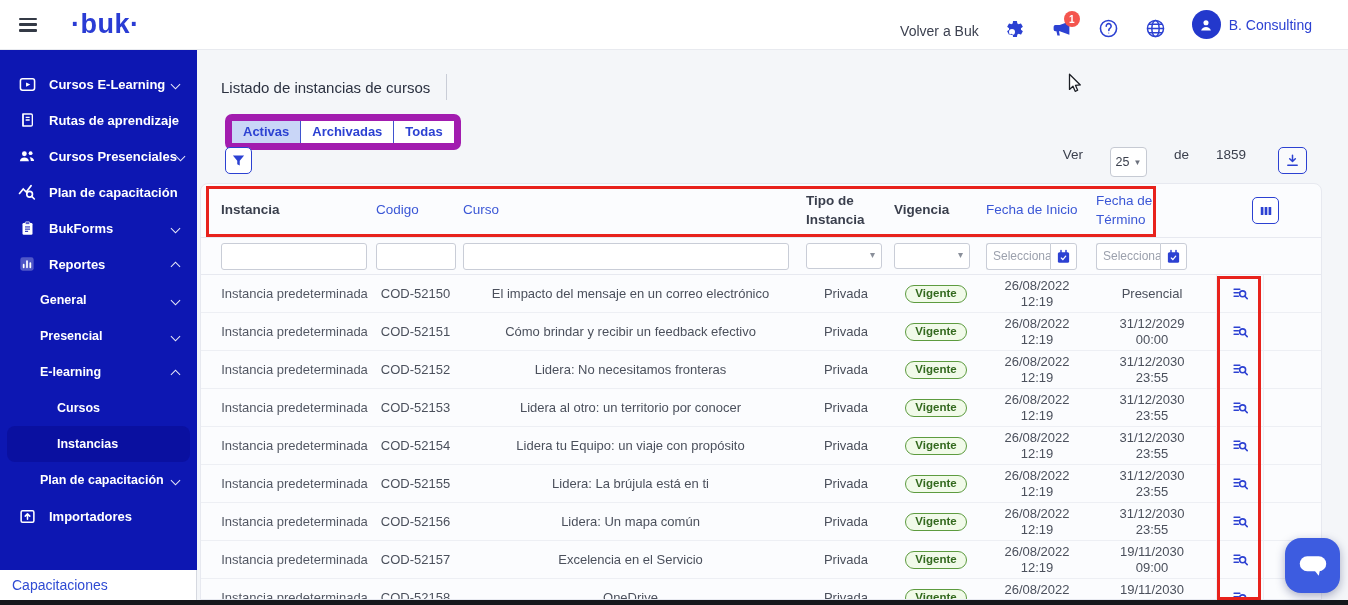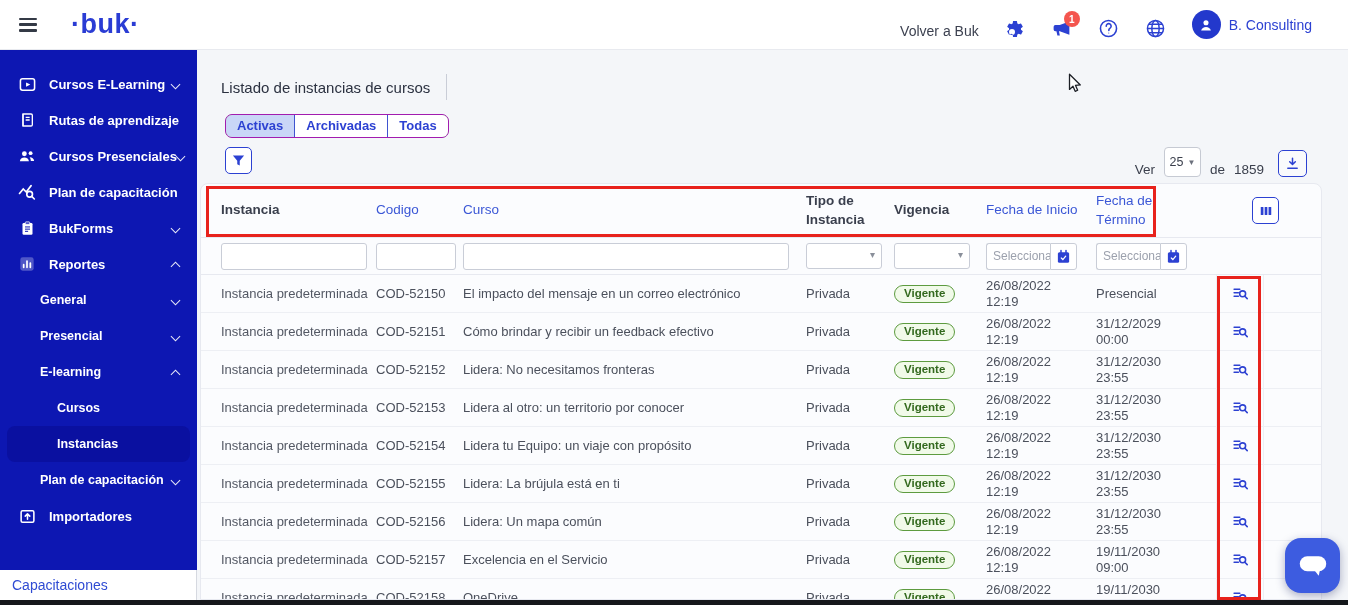--- a/index.html
+++ b/index.html
@@ -45,31 +45,31 @@
   .side-strip { position:absolute; left:0; top:570px; width:197px; height:30px; background:#fff;
                 border-right:1px solid #d6d9e0; display:flex; align-items:center; z-index:4; }
   .side-strip span { color:#2f4bd3; font-size:14px; padding-left:12px; }
 
   
   .main { position:absolute; left:197px; top:50px; right:0; bottom:5px; background:#f4f6f9; overflow:hidden; }
   .page-title-row { position:absolute; top:24px; left:24px; display:flex; align-items:center; }
   .page-title { font-size:15px; font-weight:400; color:#2b3140; }
   .title-div { width:1px; height:26px; background:#c9cdd7; margin-left:16px; }
 
-  .tabs { position:absolute; top:64px; left:28px; display:inline-flex; border:1px solid #a21caf;
+  .tabs { position:absolute; top:64px; left:28px; display:inline-flex; border:7px solid #a21caf;
           border-radius:7px; overflow:hidden; background:#a3a3a3; }
   .tab { padding:3px 11px 4px; font-size:13px; font-weight:600; color:#2c41d2; cursor:pointer; background:#fff; border:none; }
   .tab + .tab { border-left:1px solid #3f54cf; }
   .tab.active-on { background:#c9d6f7; }
 
   .filter-btn { position:absolute; top:97px; left:28px; width:27px; height:27px; border:1.4px solid #2c41d2;
                 border-radius:5px; background:#fff; color:#2c41d2; display:flex; align-items:center;
                 justify-content:center; cursor:pointer; }
 
-  .view-controls { position:absolute; top:97px; right:41px; display:flex; align-items:flex-end; gap:9px;
+  .view-controls { position:absolute; top:97px; right:41px; display:flex; align-items:flex-start; gap:27px;
                    font-size:13.5px; color:#3a3f4c; }
   .page-size { width:37px; height:30px; border:1px solid #c6cad3; border-radius:4px; background:#fff;
                display:flex; align-items:center; justify-content:center; gap:4px; font-size:12.5px;
                color:#3a3f4c; cursor:pointer; }
   .ps-caret { font-size:8px; color:#6b707c; }
   .dl-btn { width:29px; height:27px; border:1.4px solid #2c41d2; border-radius:5px; color:#2c41d2;
             display:flex; align-items:center; justify-content:center; background:#f9fafc; margin-left:5px; cursor:pointer; }
 
   
   .table-card { position:absolute; left:3px; top:133px; width:1122px; bottom:0; background:#fbfcfe;
@@ -91,21 +91,21 @@
   .f-select { width:76px; height:26px; border:1px solid #c9cdd7; border-radius:3px; background:#fff;
               position:relative; cursor:pointer; }
   .f-select::after { content:"▾"; position:absolute; right:6px; top:5px; font-size:10px; color:#8a8f9a; }
   .f-date { display:flex; align-items:center; }
   .f-date input { width:64px; height:27px; border:1px solid #c9cdd7; border-right:none;
                   border-radius:3px 0 0 3px; font-size:12px; padding-left:6px; color:#6b707c; outline:none; }
   .f-date input::placeholder { color:#9ca1ad; }
   .f-cal { width:27px; height:27px; border:1px solid #c9cdd7; border-radius:0 3px 3px 0; display:flex;
            align-items:center; justify-content:center; color:#2c41d2; background:#fff; cursor:pointer; }
 
-  .trow { min-height:37px; border-bottom:1px solid #edeff4; font-size:13px; color:#4b505c; }
+  .trow { min-height:37px; border-bottom:1px solid #edeff4; font-size:13px; color:#4b505c;text-align:center; }
   .td { padding-right:8px; }
   .td-instancia { line-height:1.18; color:#535864; }
   .td-date { white-space:pre-line; line-height:1.2; }
   .badge { display:inline-block; padding:1.5px 9px 2.5px; border:1px solid #5d9b3f; border-radius:10px;
            background:#f1fae9; color:#33691e; font-size:11.5px; font-weight:600; }
   .td-action { display:flex; justify-content:center; align-items:center; height:37px;
                border-left:1px solid #edeff4; border-right:1px solid #edeff4; padding:0; }
   .action-ic { color:#2c41d2; display:flex; cursor:pointer; }
 
   

